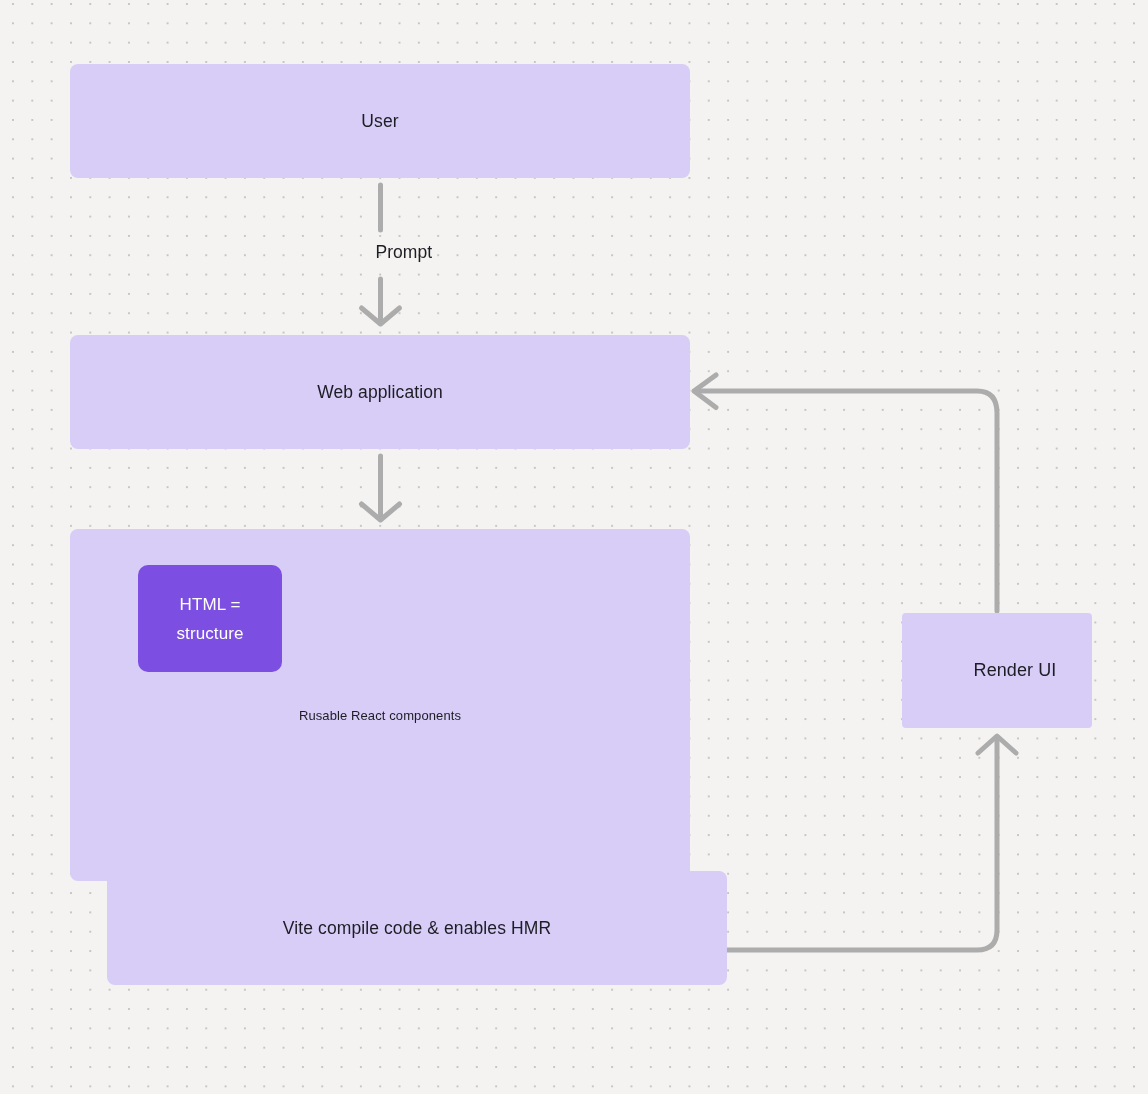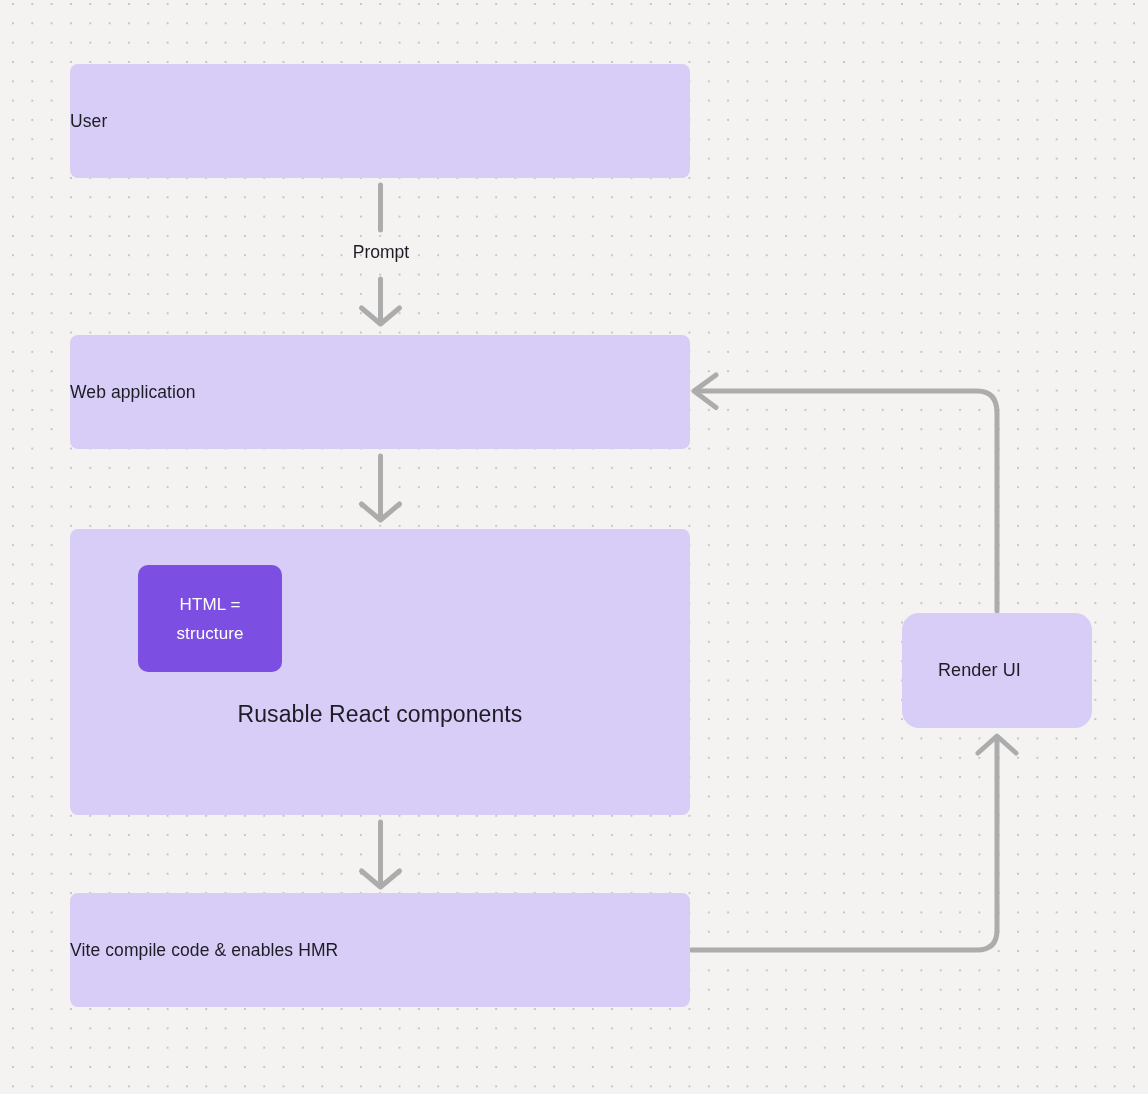--- a/index.html
+++ b/index.html
@@ -15,47 +15,47 @@
   }
   .canvas{
     position:relative;width:1148px;height:1094px;
     background-color:var(--background);
     background-image:radial-gradient(circle,var(--dot) 1.15px,transparent 1.35px);
     background-size:19.33px 19.33px;
     background-position:3.3px -5.7px;
   }
   .node{
     position:absolute;background:var(--box-light);border-radius:8px;
-    display:flex;align-items:center;justify-content:flex-start;
+    display:flex;align-items:center;justify-content:center;
     color:var(--text-dark);font-size:17.5px;font-weight:500;
     letter-spacing:.1px;
   }
   .node-main{left:70px;width:620px;height:114px;}
   #node-user{top:64px;}
   #node-web-application{top:335px;border-radius:8px;}
-  #node-components{top:529px;height:286px;display:block;text-decoration:underline;}
-  #node-vite{top:893px;}
-  #node-render-ui{left:902px;top:613px;width:190px;height:115px;border-radius:17px;font-size:18px;padding-left:36px;}
+  #node-components{top:529px;height:352px;display:block;text-decoration:underline;}
+  #node-vite{top:871px;margin-left:37px;}
+  #node-render-ui{left:902px;top:613px;width:190px;height:115px;border-radius:4px;font-size:18px;padding-left:36px;}
   .chip-row{
     position:absolute;left:68px;top:36px;width:484px;height:107px;
     display:flex;gap:26px;
   }
   .chip{
     width:144px;height:107px;background:var(--box-accent);border-radius:10px;
     display:flex;align-items:center;justify-content:center;text-align:center;
     color:var(--text-light);font-size:17px;font-weight:500;line-height:29px;
     padding:0 10px;
   }
   .container-caption{
-    position:absolute;left:0;top:172px;width:620px;
-    text-align:center;color:var(--text-dark);font-size:23px;font-weight:500;
+    position:absolute;left:0;top:179px;width:620px;
+    text-align:center;color:var(--text-dark);font-size:13px;font-weight:500;
   }
   .edge-label{
     position:absolute;left:330px;top:242px;width:102px;
-    text-align:center;color:var(--text-dark);font-size:17.5px;font-weight:500;
+    text-align:right;color:var(--text-dark);font-size:17.5px;font-weight:500;
   }
   svg.connectors{position:absolute;left:0;top:0;width:1148px;height:1094px;pointer-events:none;}
   svg.connectors path{
     fill:none;stroke:var(--arrow);stroke-width:5;
     stroke-linecap:round;stroke-linejoin:round;
   }
 </style>
 </head>
 <body>
 

